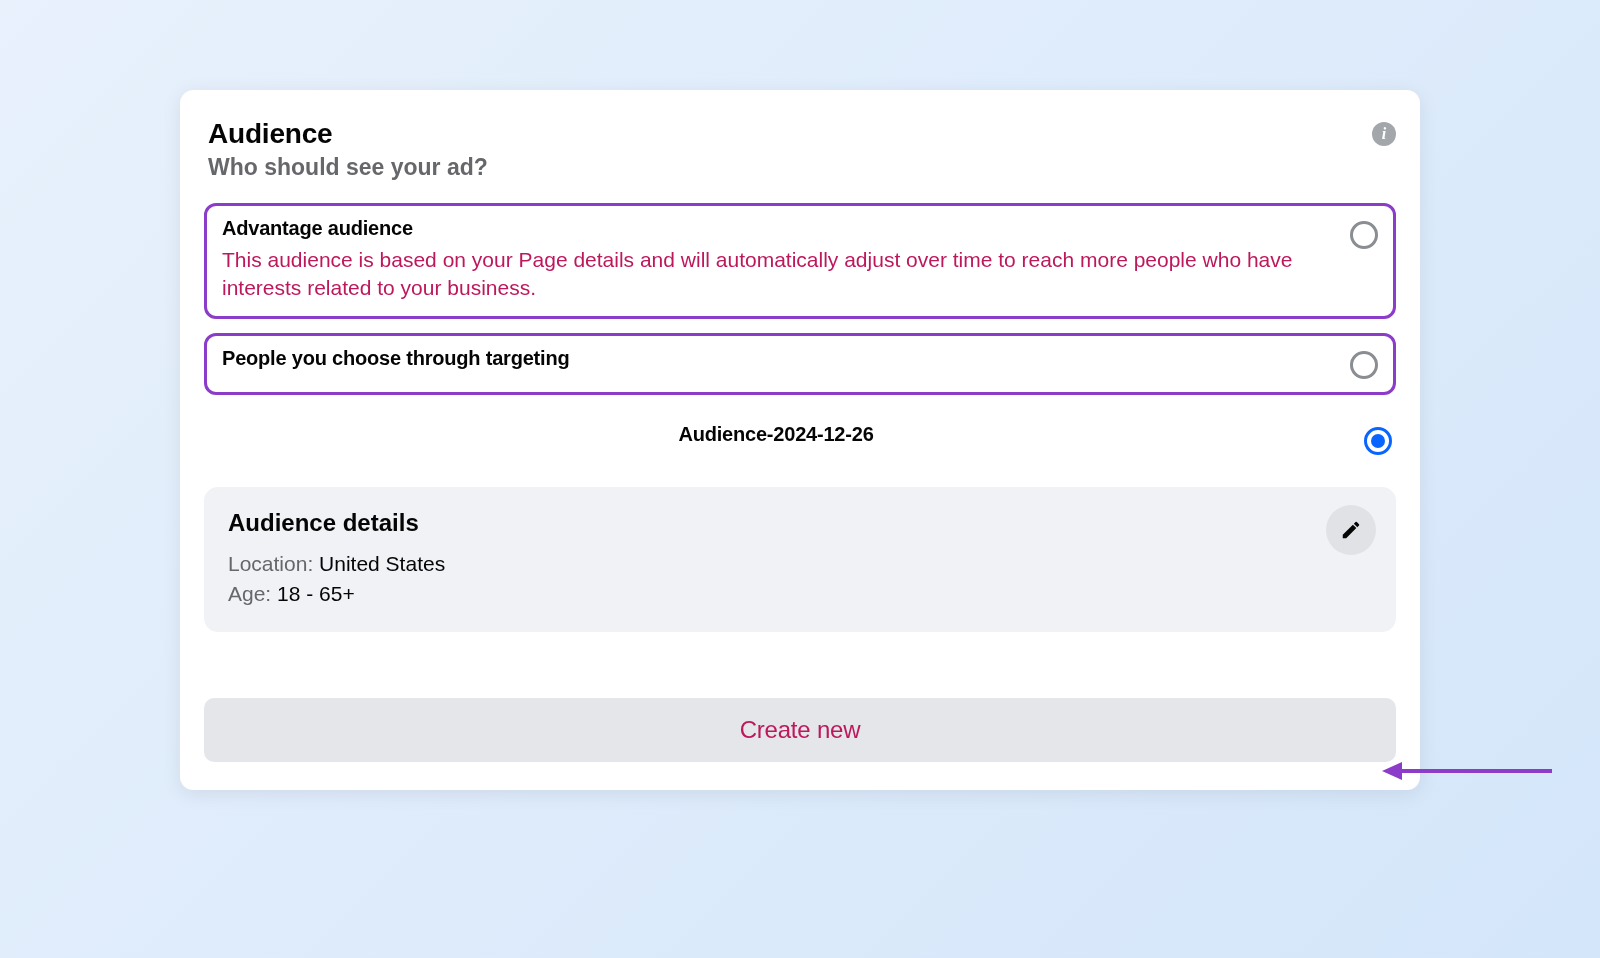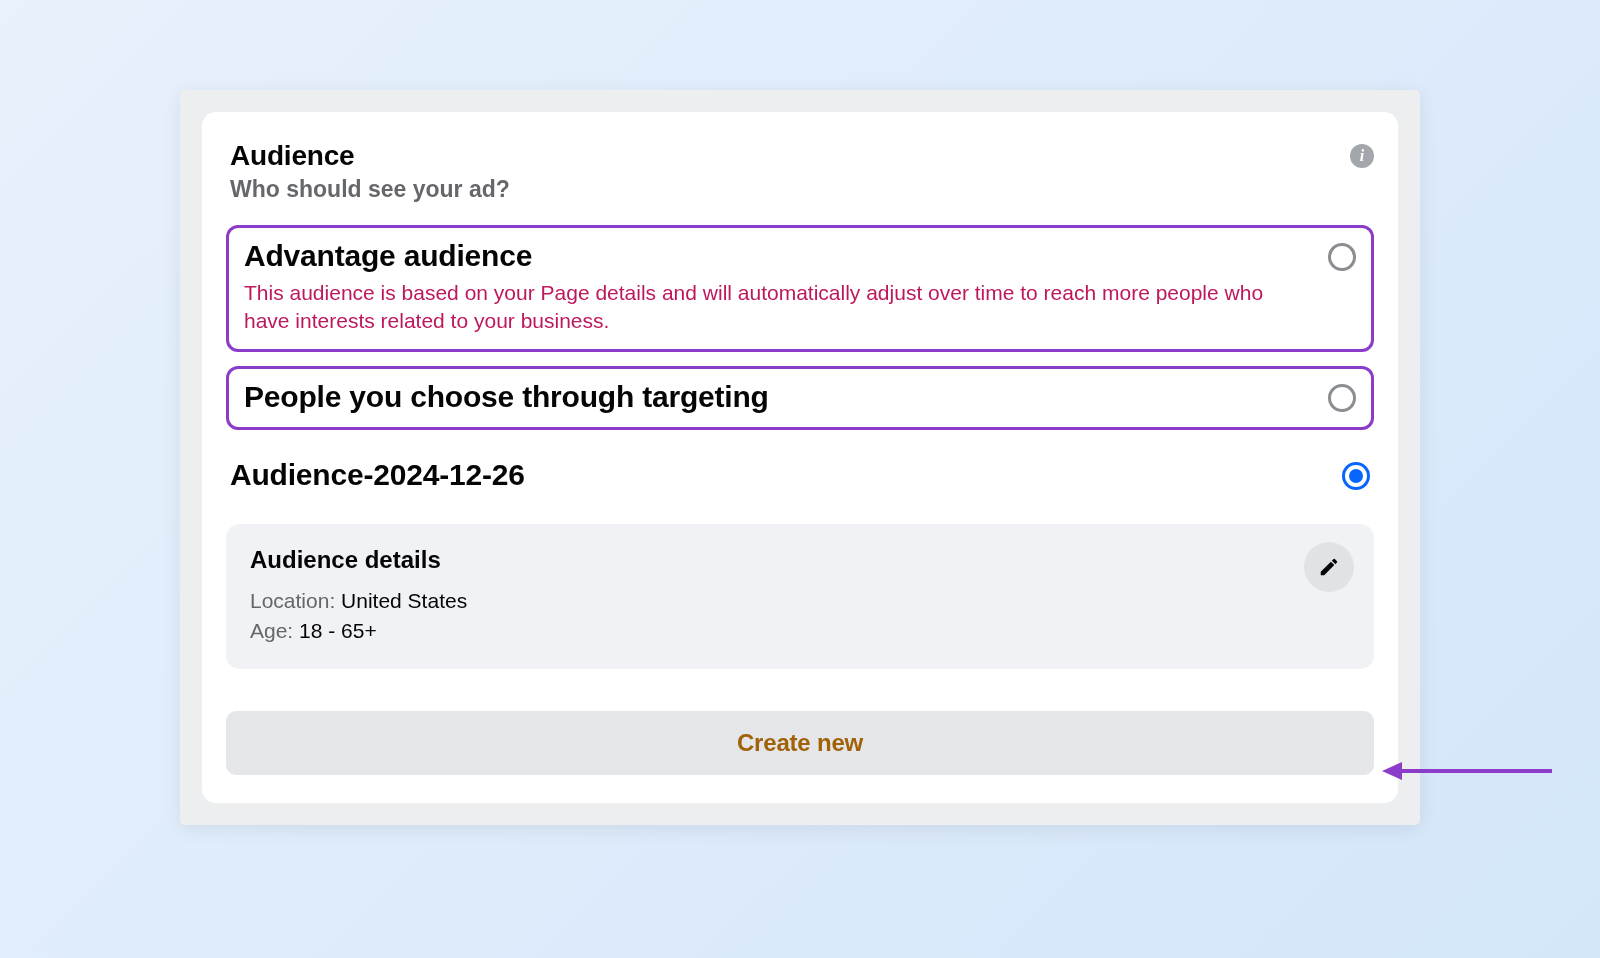--- a/index.html
+++ b/index.html
@@ -10,22 +10,21 @@
     body {
       font-family: -apple-system, BlinkMacSystemFont, "Segoe UI", Helvetica, Arial, sans-serif;
       background: linear-gradient(135deg, #e8f1fc 0%, #d4e6fa 100%);
       width: 1600px;
       height: 958px;
       padding: 90px 180px;
       position: relative;
     }
     .card-outer {
       background: #eceef0;
-      border-radius: 5px;
-      padding: 22px;
+      border-radius: 12px;
       box-shadow: 0 4px 20px rgba(0,0,0,0.08);
     }
     .card-inner {
       background: #ffffff;
       border-radius: 14px;
       padding: 28px 24px 28px 24px;
     }
     .header-row {
       display: flex;
       justify-content: space-between;
@@ -72,21 +71,21 @@
       cursor: pointer;
     }
     .option.highlighted {
       border: 3px solid #8b3dc9;
       padding: 11px 15px 13px 15px;
     }
     .option-content {
       flex: 1;
     }
     .option-title {
-      font-size: 30px;
+      font-size: 20px;
       font-weight: 600;
       color: #050505;
       margin-bottom: 6px;
       letter-spacing: -0.2px;
     }
     .option-title.only {
       margin-bottom: 0;
     }
     .option-desc {
       font-size: 21px;
@@ -159,24 +158,25 @@
       width: 22px;
       height: 22px;
     }
     .create-btn {
       width: 100%;
       background: #e4e6ea;
       border: none;
       border-radius: 10px;
       padding: 18px;
       font-size: 24px;
-      font-weight: 700;
-      color: #a16207;
+      font-weight: 400;
+      color: #be185d;
       cursor: pointer;
       letter-spacing: -0.2px;
+      margin-top: 24px;
     }
     .annotation-arrow {
       position: absolute;
       right: 48px;
       top: 756px;
       pointer-events: none;
     }
   </style>
 </head>
 <body>
@@ -200,21 +200,21 @@
       <div class="radio"></div>
     </div>
 
     <div class="option highlighted">
       <div class="option-content">
         <div class="option-title only">People you choose through targeting</div>
       </div>
       <div class="radio"></div>
     </div>
 
-    <div class="option" style="padding-left:4px; padding-right:4px;">
+    <div class="option" style="padding-left:4px; padding-right:4px;text-align:center;">
       <div class="option-content">
         <div class="option-title only">Audience-2024-12-26</div>
       </div>
       <div class="radio selected"></div>
     </div>
 
     <div class="details-box">
       <div class="details-title">Audience details</div>
       <div class="details-line">
         <span class="details-label">Location:</span>

